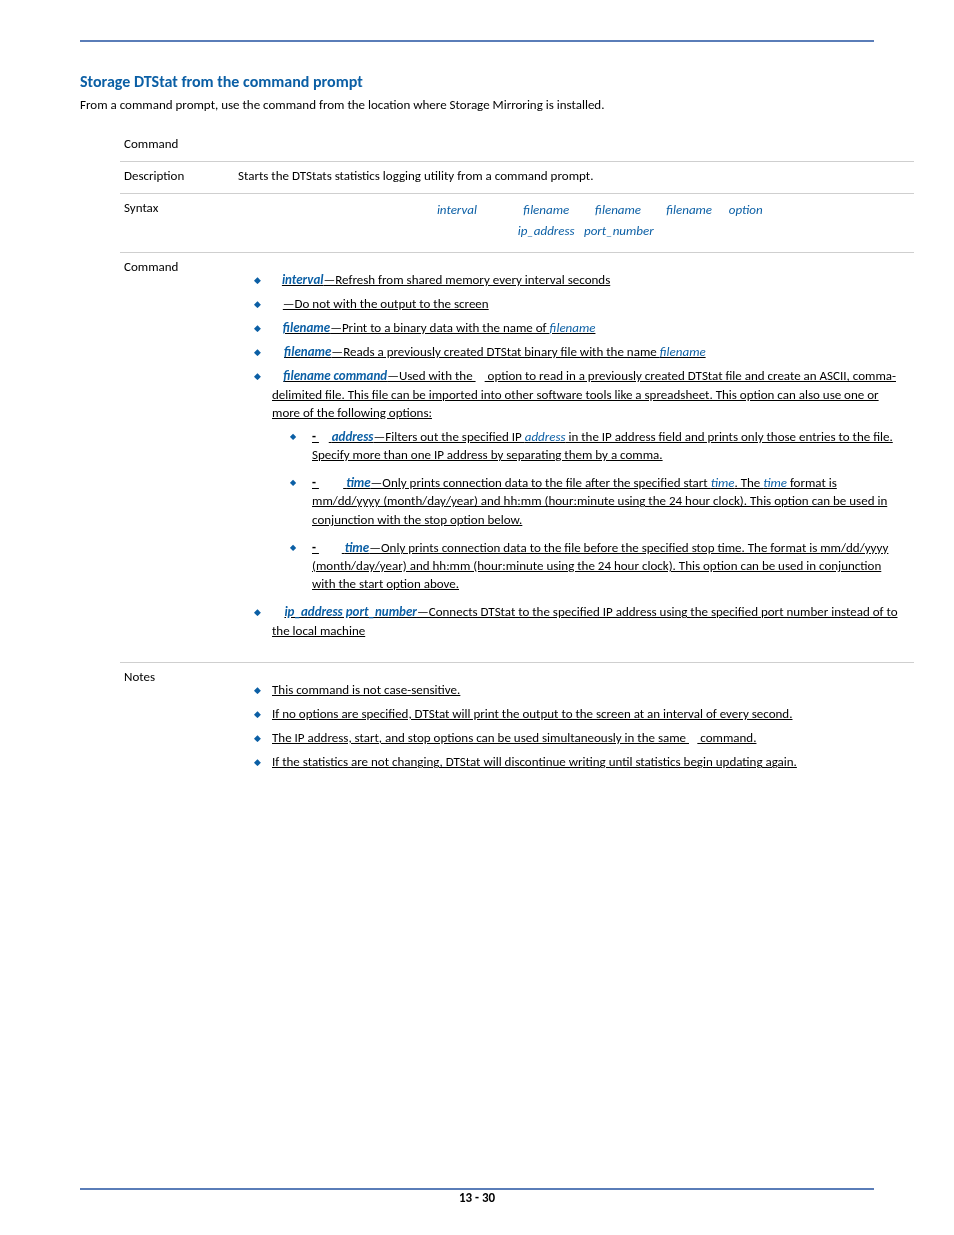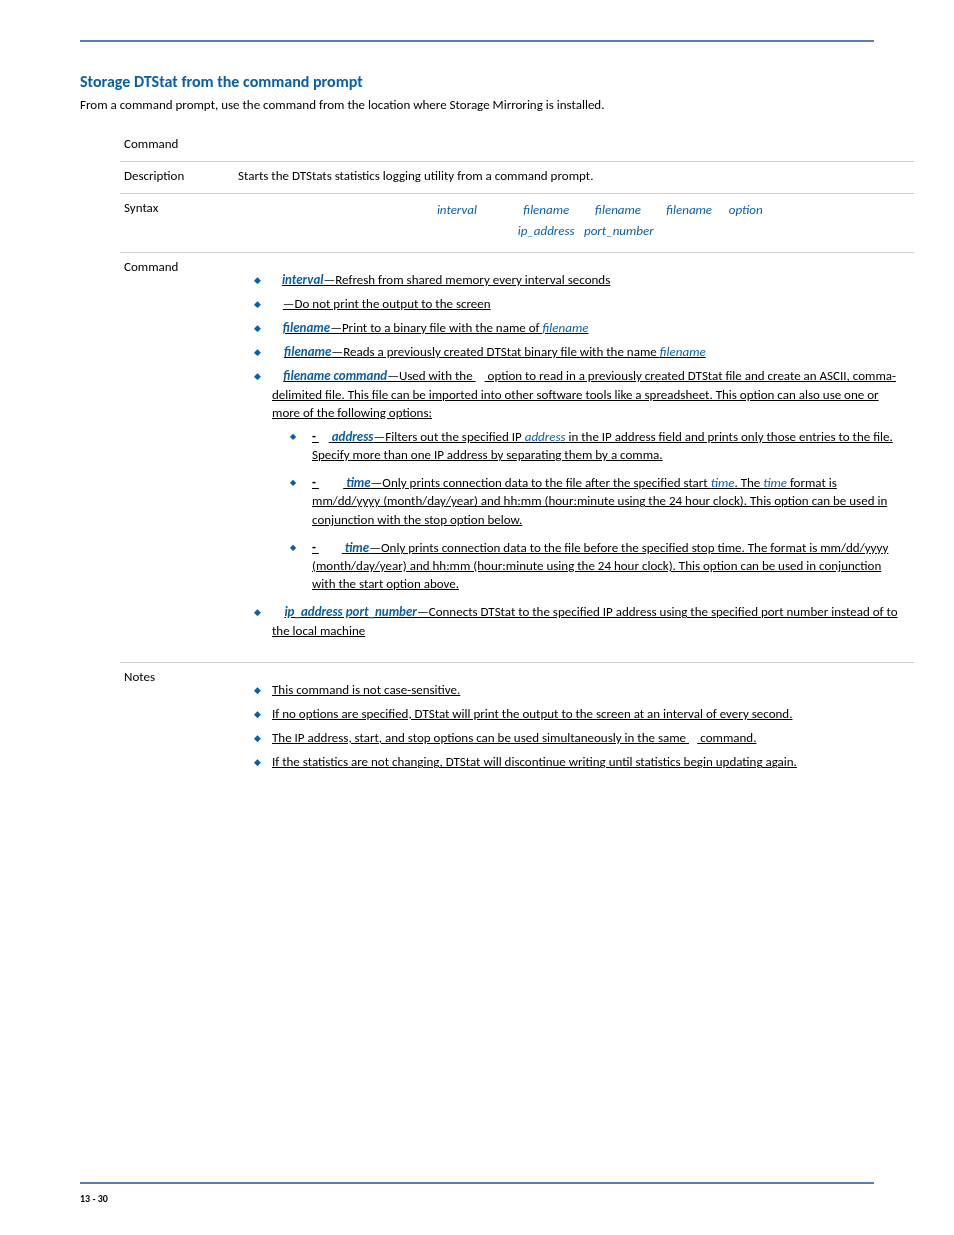--- a/index.html
+++ b/index.html
@@ -106,24 +106,23 @@
   }
   .syntax-block {
     line-height: 1.6;
     text-align: center;
   }
   .footer {
     position: absolute;
     bottom: 30px;
     left: 80px;
     right: 80px;
-    text-align: left;
+    text-align: center;
     border-top: 2px solid #5a7db8;
-    padding-top: 8px;
-    font-size: 10px;
+    font-size: 13px;
     font-weight: bold;
   }
 </style>
 </head>
 <body>
 
 <div class="page">
   <div class="top-rule"></div>
 
   <h2 class="section-title">Storage DTStat from the command prompt</h2>
@@ -156,24 +155,24 @@
       </td>
     </tr>
     <tr>
       <td class="label">Command</td>
       <td class="value">
         <ul class="bullets">
           <li>
             <span style="visibility:hidden">-i </span><span class="param">interval</span><span>—Refresh from shared memory every interval seconds</span>
           </li>
           <li>
-            <span style="visibility:hidden">-p</span><span>—Do not print the output to the screen</span>
-          </li>
-          <li>
-            <span style="visibility:hidden">-f </span><span class="param">filename</span><span>—Print to a binary file with the name of </span><span class="param-plain">filename</span>
+            <span style="visibility:hidden">-p</span><span>—Do not with the output to the screen</span>
+          </li>
+          <li>
+            <span style="visibility:hidden">-f </span><span class="param">filename</span><span>—Print to a binary data with the name of </span><span class="param-plain">filename</span>
           </li>
           <li>
             <span style="visibility:hidden">-s </span><span class="param">filename</span><span>—Reads a previously created DTStat binary file with the name </span><span class="param-plain">filename</span>
           </li>
           <li>
             <span style="visibility:hidden">-t </span><span class="param">filename command</span><span>—Used with the </span><span style="visibility:hidden">-s</span><span> option to read in a previously created DTStat file and create an ASCII, comma-delimited file. This file can be imported into other software tools like a spreadsheet. This option can also use one or more of the following options:</span>
             <ul class="sub-bullets">
               <li>
                 <span class="kw">- </span><span style="visibility:hidden">ip</span> <span class="param">address</span><span>—Filters out the specified IP </span><span class="param-plain">address</span><span> in the IP address field and prints only those entries to the file. Specify more than one IP address by separating them by a comma.</span>
               </li>

